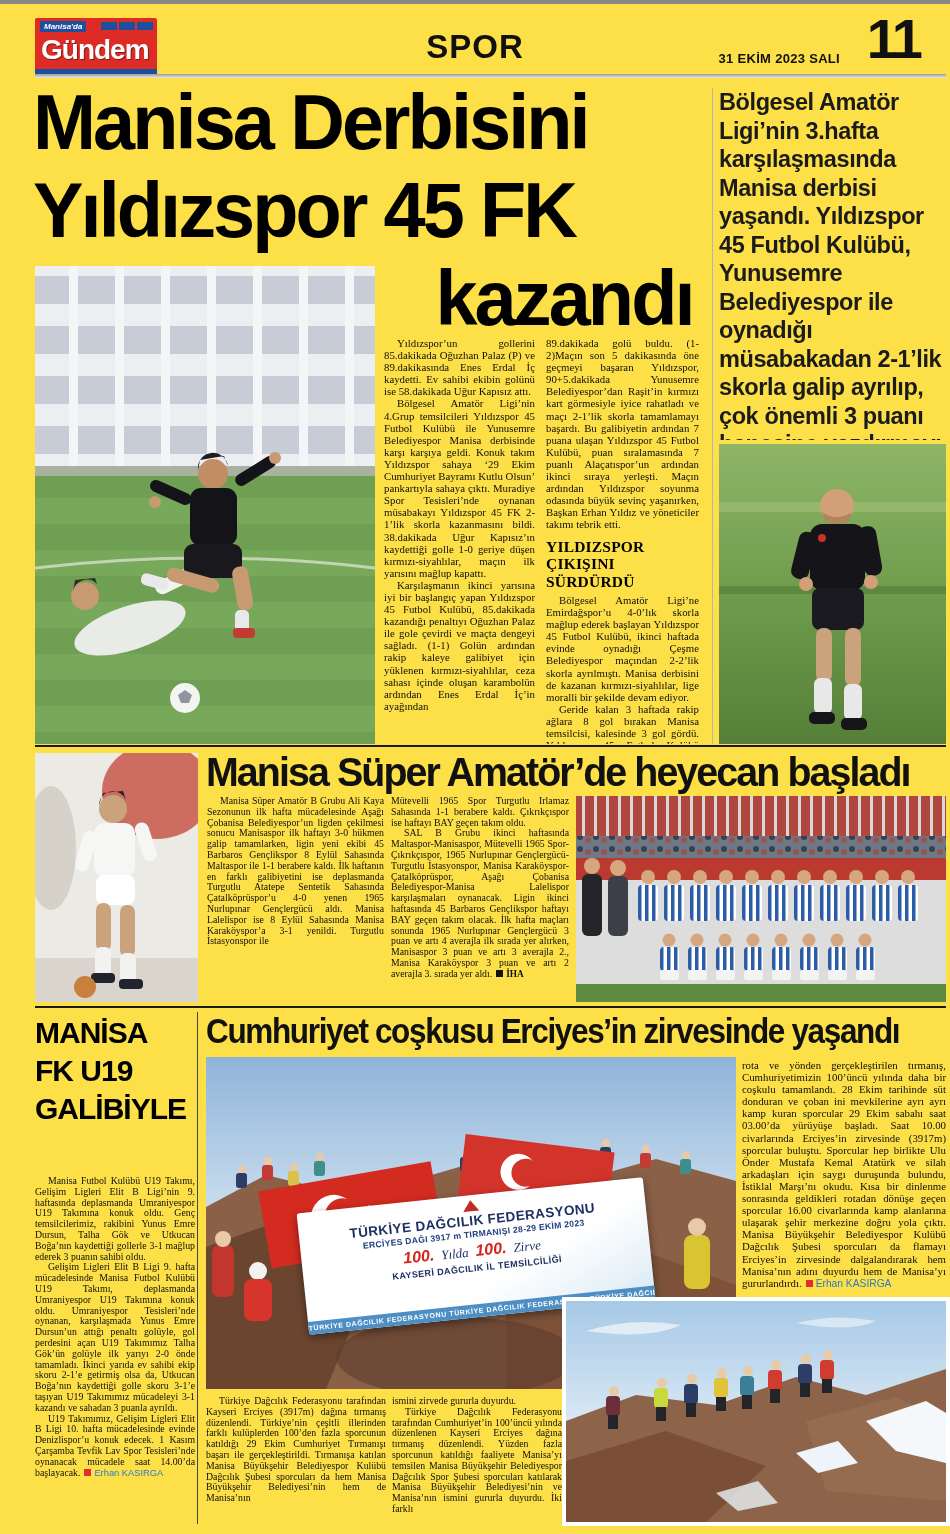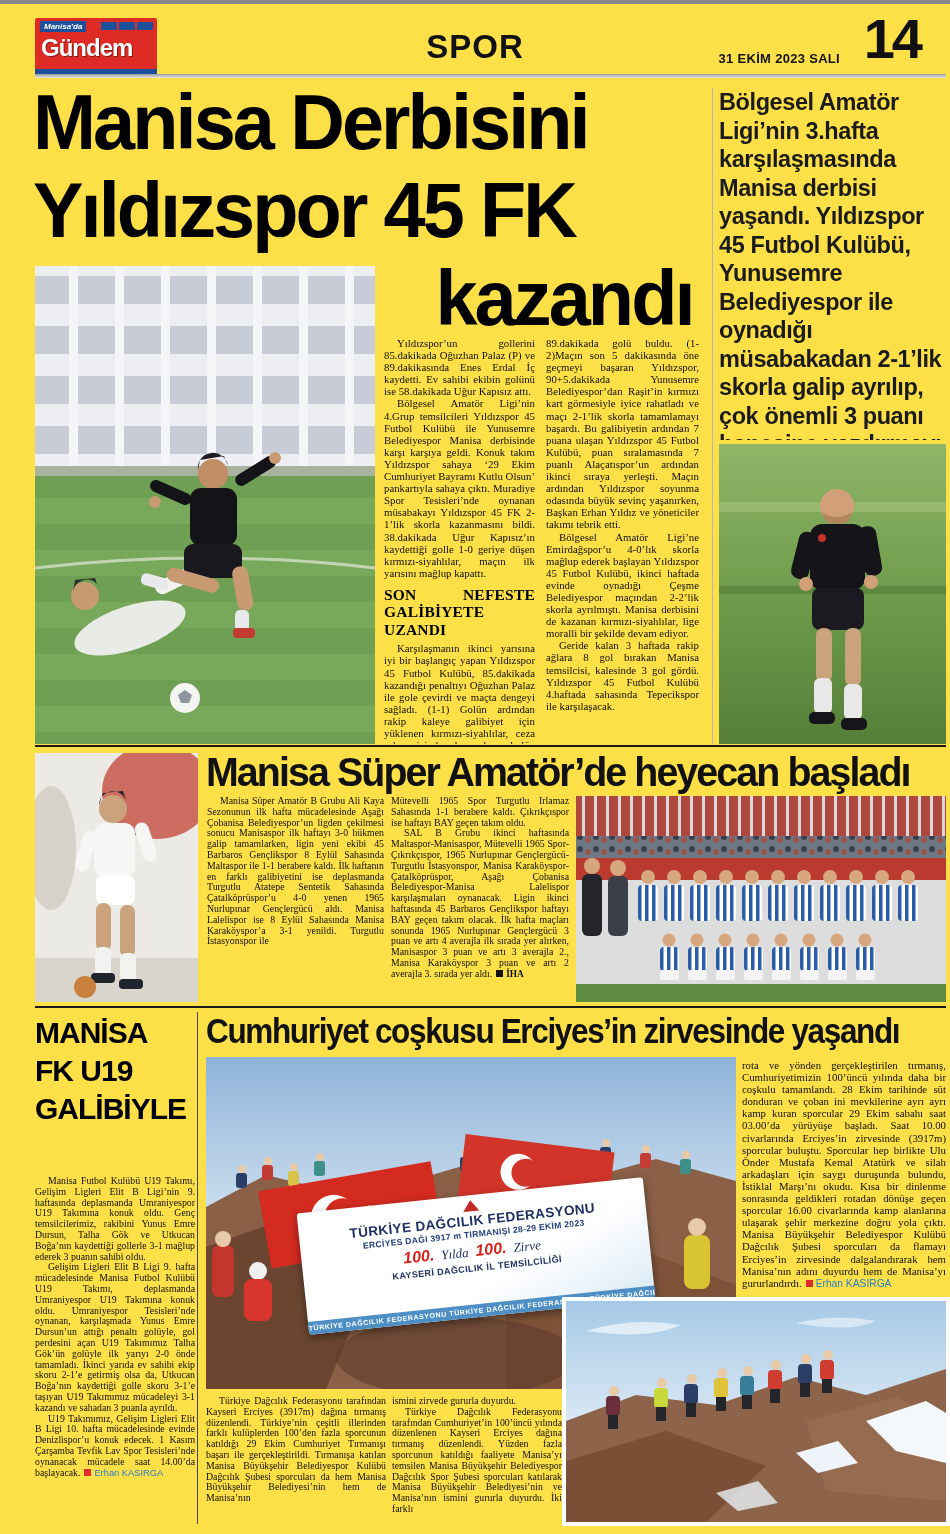--- a/index.html
+++ b/index.html
@@ -2,21 +2,21 @@
 <html lang="tr"><head>
 <meta charset="utf-8">
 <style>
   html,body{margin:0;padding:0;background:#888;}
   .page{position:relative;width:950px;height:1534px;background:#fde047;margin:4px auto;overflow:hidden;
         font-family:"Liberation Sans",sans-serif;color:#111;}
   .abs{position:absolute;}
 
   
   .logo{left:35px;top:14px;width:122px;height:58px;background:#df2b26;border-radius:2px;}
-  .logo-main{position:absolute;left:6px;top:16px;color:#fff;font-weight:800;font-size:24px;
+  .logo-main{position:absolute;left:6px;top:16px;color:#fff;font-weight:800;font-size:28px;
              letter-spacing:-1px;text-shadow:1px 1px 0 #7d1a17;}
   .logo-tag{position:absolute;left:5px;top:3px;background:#1c4f9c;color:#fff;font-style:italic;
             font-weight:bold;font-size:8px;padding:0 4px;line-height:11px;border-radius:1px;}
   .logo-boxes{position:absolute;right:4px;top:4px;display:flex;gap:2px;}
   .logo-boxes i{display:block;width:16px;height:8px;background:#1c4f9c;}
   .logo-strip{position:absolute;left:0;bottom:0;width:100%;height:7px;background:#1c4f9c;border-radius:0 0 2px 2px;}
   .spor{left:0;top:24px;width:950px;text-align:center;font-family:Liberation Sans, sans-serif;
         font-weight:bold;font-size:33px;letter-spacing:1px;}
   .issue-date{right:110px;top:47px;font-size:13px;font-weight:bold;letter-spacing:.3px;}
   .page-num{right:30px;top:2px;font-size:56px;font-weight:800;letter-spacing:-3px;}
@@ -92,21 +92,21 @@
     <span class="logo-boxes">
         <i></i>
         <i></i>
         <i></i>
       </span>
     <span class="logo-main">Gündem</span>
     <span class="logo-strip"></span>
   </div>
   <div class="abs spor">SPOR</div>
   <div class="abs issue-date">31 EKİM 2023 SALI</div>
-  <div class="abs page-num">14</div>
+  <div class="abs page-num">11</div>
   <div class="abs header-rule"></div>
 
   <div class="abs mega lead-h">
     <div>Manisa Derbisini</div>
     <div>Yıldızspor 45 FK</div>
     <div class="r">kazandı</div>
   </div>
 
   <div class="abs vrule" style="left:712px;top:84px;height:656px;"></div>
 
@@ -163,25 +163,25 @@
         <rect x="198" y="362" width="22" height="10" rx="4" fill="#c23b32"></rect>
       </g>
       <circle cx="150" cy="432" r="15" fill="#f4f4f0"></circle>
       <path d="M150 424 l7 5 -3 8 h-8 l-3 -8 z" fill="#8e959d"></path>
     </svg>
   </div>
 
   <div class="abs bt bt-a" style="left:384px;top:333px;width:151px;height:407px;">
     <p>Yıldızspor’un gollerini 85.dakikada Oğuzhan Palaz (P) ve 89.dakikasında Enes Erdal İç kaydetti. Ev sahibi ekibin golünü ise 58.dakikada Uğur Kapısız attı.</p>
     <p>Bölgesel Amatör Ligi’nin 4.Grup temsilcileri Yıldızspor 45 Futbol Kulübü ile Yunusemre Belediyespor Manisa derbisinde karşı karşıya geldi. Konuk takım Yıldızspor sahaya ‘29 Ekim Cumhuriyet Bayramı Kutlu Olsun’ pankartıyla sahaya çıktı. Muradiye Spor Tesisleri’nde oynanan müsabakayı Yıldızspor 45 FK 2-1’lik skorla kazanmasını bildi. 38.dakikada Uğur Kapısız’ın kaydettiği golle 1-0 geriye düşen kırmızı-siyahlılar, maçın ilk yarısını mağlup kapattı.</p>
-    <div class="subhead">SON NEFESTE GALİBİYETE UZANDI</div>
     <p>Karşılaşmanın ikinci yarısına iyi bir başlangıç yapan Yıldızspor 45 Futbol Kulübü, 85.dakikada kazandığı penaltıyı Oğuzhan Palaz ile gole çevirdi ve maçta dengeyi sağladı. (1-1) Golün ardından rakip kaleye galibiyet için yüklenen kırmızı-siyahlılar, ceza sahası içinde oluşan karambolün ardından Enes Erdal İç’in ayağından</p>
   </div>
   <div class="abs bt bt-a" style="left:546px;top:333px;width:153px;height:407px;">
     <p class="ni">89.dakikada golü buldu. (1-2)Maçın son 5 dakikasında öne geçmeyi başaran Yıldızspor, 90+5.dakikada Yunusemre Belediyespor’dan Raşit’in kırmızı kart görmesiyle iyice rahatladı ve maçı 2-1’lik skorla tamamlamayı başardı. Bu galibiyetin ardından 7 puana ulaşan Yıldızspor 45 Futbol Kulübü, puan sıralamasında 7 puanlı Alaçatıspor’un ardından ikinci sıraya yerleşti. Maçın ardından Yıldızspor soyunma odasında büyük sevinç yaşanırken, Başkan Erhan Yıldız ve yöneticiler takımı tebrik etti.</p>
+    <div class="subhead">YILDIZSPOR ÇIKIŞINI SÜRDÜRDÜ</div>
     <p>Bölgesel Amatör Ligi’ne Emirdağspor’u 4-0’lık skorla mağlup ederek başlayan Yıldızspor 45 Futbol Kulübü, ikinci haftada evinde oynadığı Çeşme Belediyespor maçından 2-2’lik skorla ayrılmıştı. Manisa derbisini de kazanan kırmızı-siyahlılar, lige moralli bir şekilde devam ediyor.</p>
     <p><span>Geride kalan 3 haftada rakip ağlara 8 gol bırakan Manisa temsilcisi, kalesinde 3 gol gördü. Yıldızspor 45 Futbol Kulübü 4.haftada sahasında Tepecikspor ile karşılaşacak.</span></p>
   </div>
 
   <div class="abs photo photo2">
     <svg viewBox="0 0 227 300" preserveAspectRatio="none">
       <defs>
           <linearGradient id="g2" x1="0" y1="0" x2="0" y2="1">
         <stop offset="0" stop-color="#8fb567"></stop>
             <stop offset=".5" stop-color="#6f9c4c"></stop>

